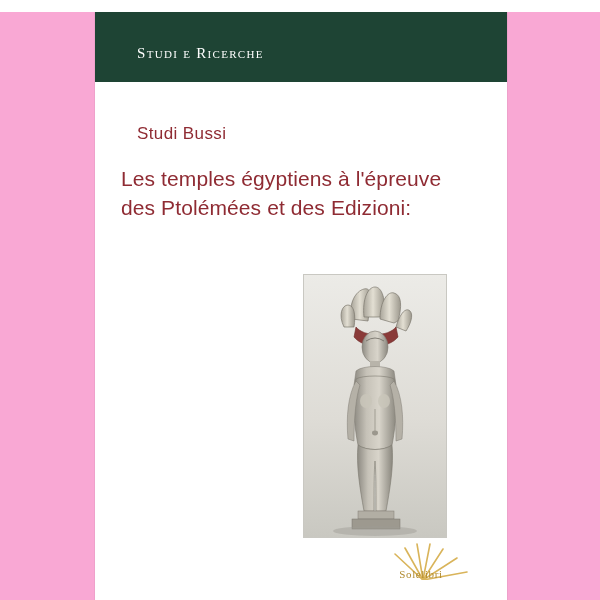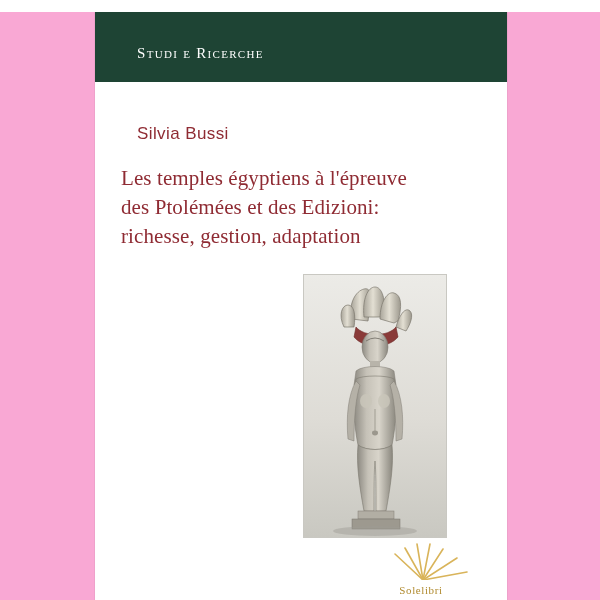--- a/index.html
+++ b/index.html
@@ -64,21 +64,21 @@
     letter-spacing: 0.4px;
     white-space: nowrap;
   }
 
   .title {
     position: absolute;
     left: 26px;
     top: 152px;
     width: 380px;
     color: #8f2b33;
-    font-family: Liberation Serif, serif;
+    font-family: Liberation Sans, sans-serif;
     font-size: 21px;
     line-height: 29px;
     letter-spacing: 0.1px;
   }
 
   .title .line {
     display: block;
     white-space: nowrap;
   }
 
@@ -145,46 +145,45 @@
     position: absolute;
     left: 14px;
     top: 0;
     width: 96px;
     height: 40px;
   }
 
   .imprint-name {
     position: absolute;
     left: 0;
-    bottom: 0;
+    bottom: 16px;
     width: 120px;
     text-align: center;
     font-family: "Liberation Serif", serif;
     font-size: 11px;
     color: #b08a2e;
     letter-spacing: 0.6px;
   }
 </style>
 </head>
 <body>
 
 <div id="cover">
 
   <div class="book">
 
     <div class="header-band">
       <div class="series-label">Studi e Ricerche</div>
     </div>
 
-    <div class="author">Silvia Bussi</div>
+    <div class="author">Studi Bussi</div>
 
     <div class="title">
       <span class="line">Les temples égyptiens à l'épreuve</span>
       <span class="line">des Ptolémées et des Edizioni:</span>
-      <span class="line">richesse, gestion, adaptation</span>
     </div>
 
     <div class="cover-photo">
       <svg viewBox="0 0 142 262" preserveAspectRatio="none">
         <defs>
           <linearGradient id="bg" x1="0" y1="0" x2="0" y2="1">
             <stop offset="0%" stop-color="#ecebe7"></stop>
             <stop offset="55%" stop-color="#dedcd6"></stop>
             <stop offset="100%" stop-color="#c9c8c1"></stop>
           </linearGradient>

